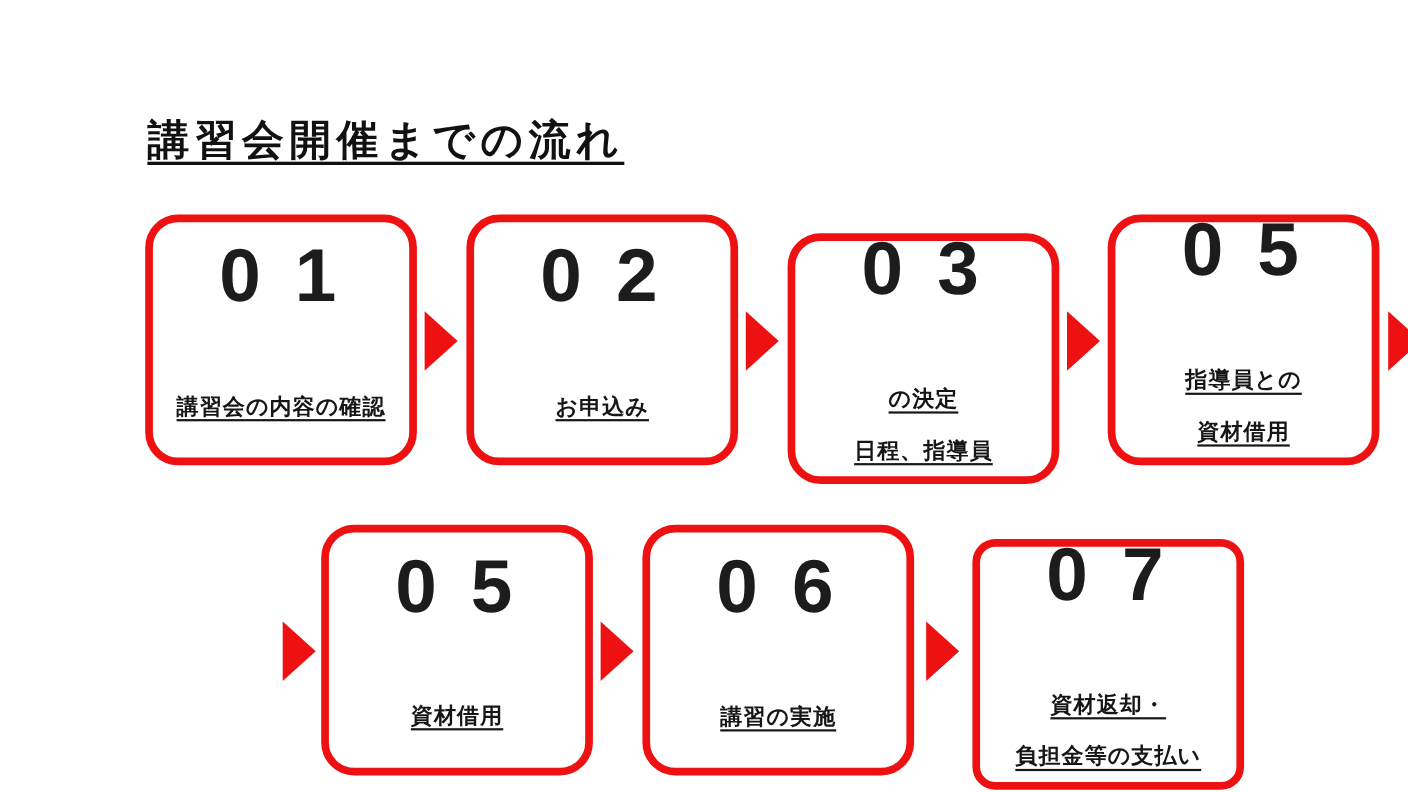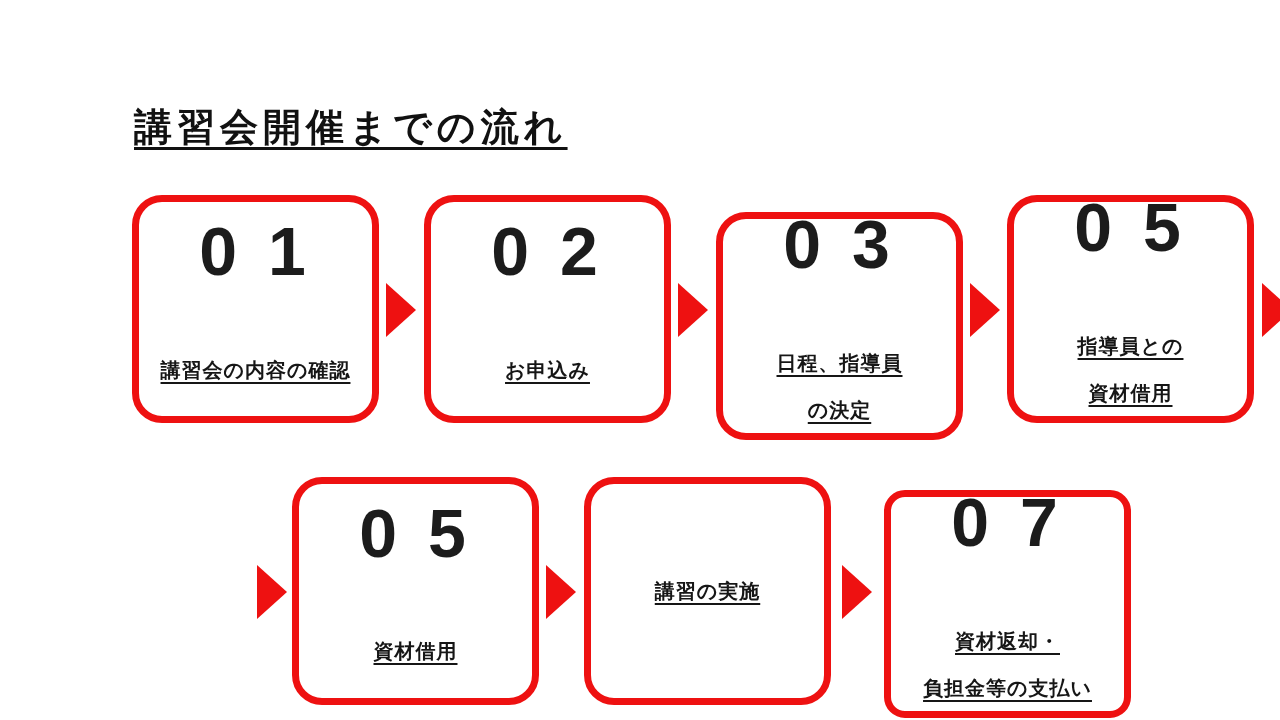--- a/index.html
+++ b/index.html
@@ -101,22 +101,22 @@
     <div class="step-label">
       <span class="label-line">お申込み</span>
     </div>
   </div>
 
   <div class="flow-arrow" style="left:614px; top:219px;"></div>
 
   <div class="step-box" style="left:652px; top:148px;">
     <div class="step-number">0 3</div>
     <div class="step-label">
+      <span class="label-line">の決定</span>
       <span class="label-line">日程、指導員</span>
-      <span class="label-line">の決定</span>
     </div>
   </div>
 
   <div class="flow-arrow" style="left:906px; top:219px;"></div>
 
   <div class="step-box" style="left:943px; top:131px;">
     <div class="step-number">0 5</div>
     <div class="step-label">
       <span class="label-line">指導員との</span>
       <span class="label-line">資材借用</span>
@@ -130,20 +130,21 @@
   <div class="step-box" style="left:228px; top:413px;gap:21px;">
     <div class="step-number">0 5</div>
     <div class="step-label">
       <span class="label-line">資材借用</span>
     </div>
   </div>
 
   <div class="flow-arrow" style="left:482px; top:501px;"></div>
 
   <div class="step-box" style="left:520px; top:413px;">
+    <div class="step-number">0 6</div>
     <div class="step-label">
       <span class="label-line">講習の実施</span>
     </div>
   </div>
 
   <div class="flow-arrow" style="left:778px; top:501px;"></div>
 
   <div class="step-box" style="left:820px; top:426px;border-radius:21px;">
     <div class="step-number">0 7</div>
     <div class="step-label">

